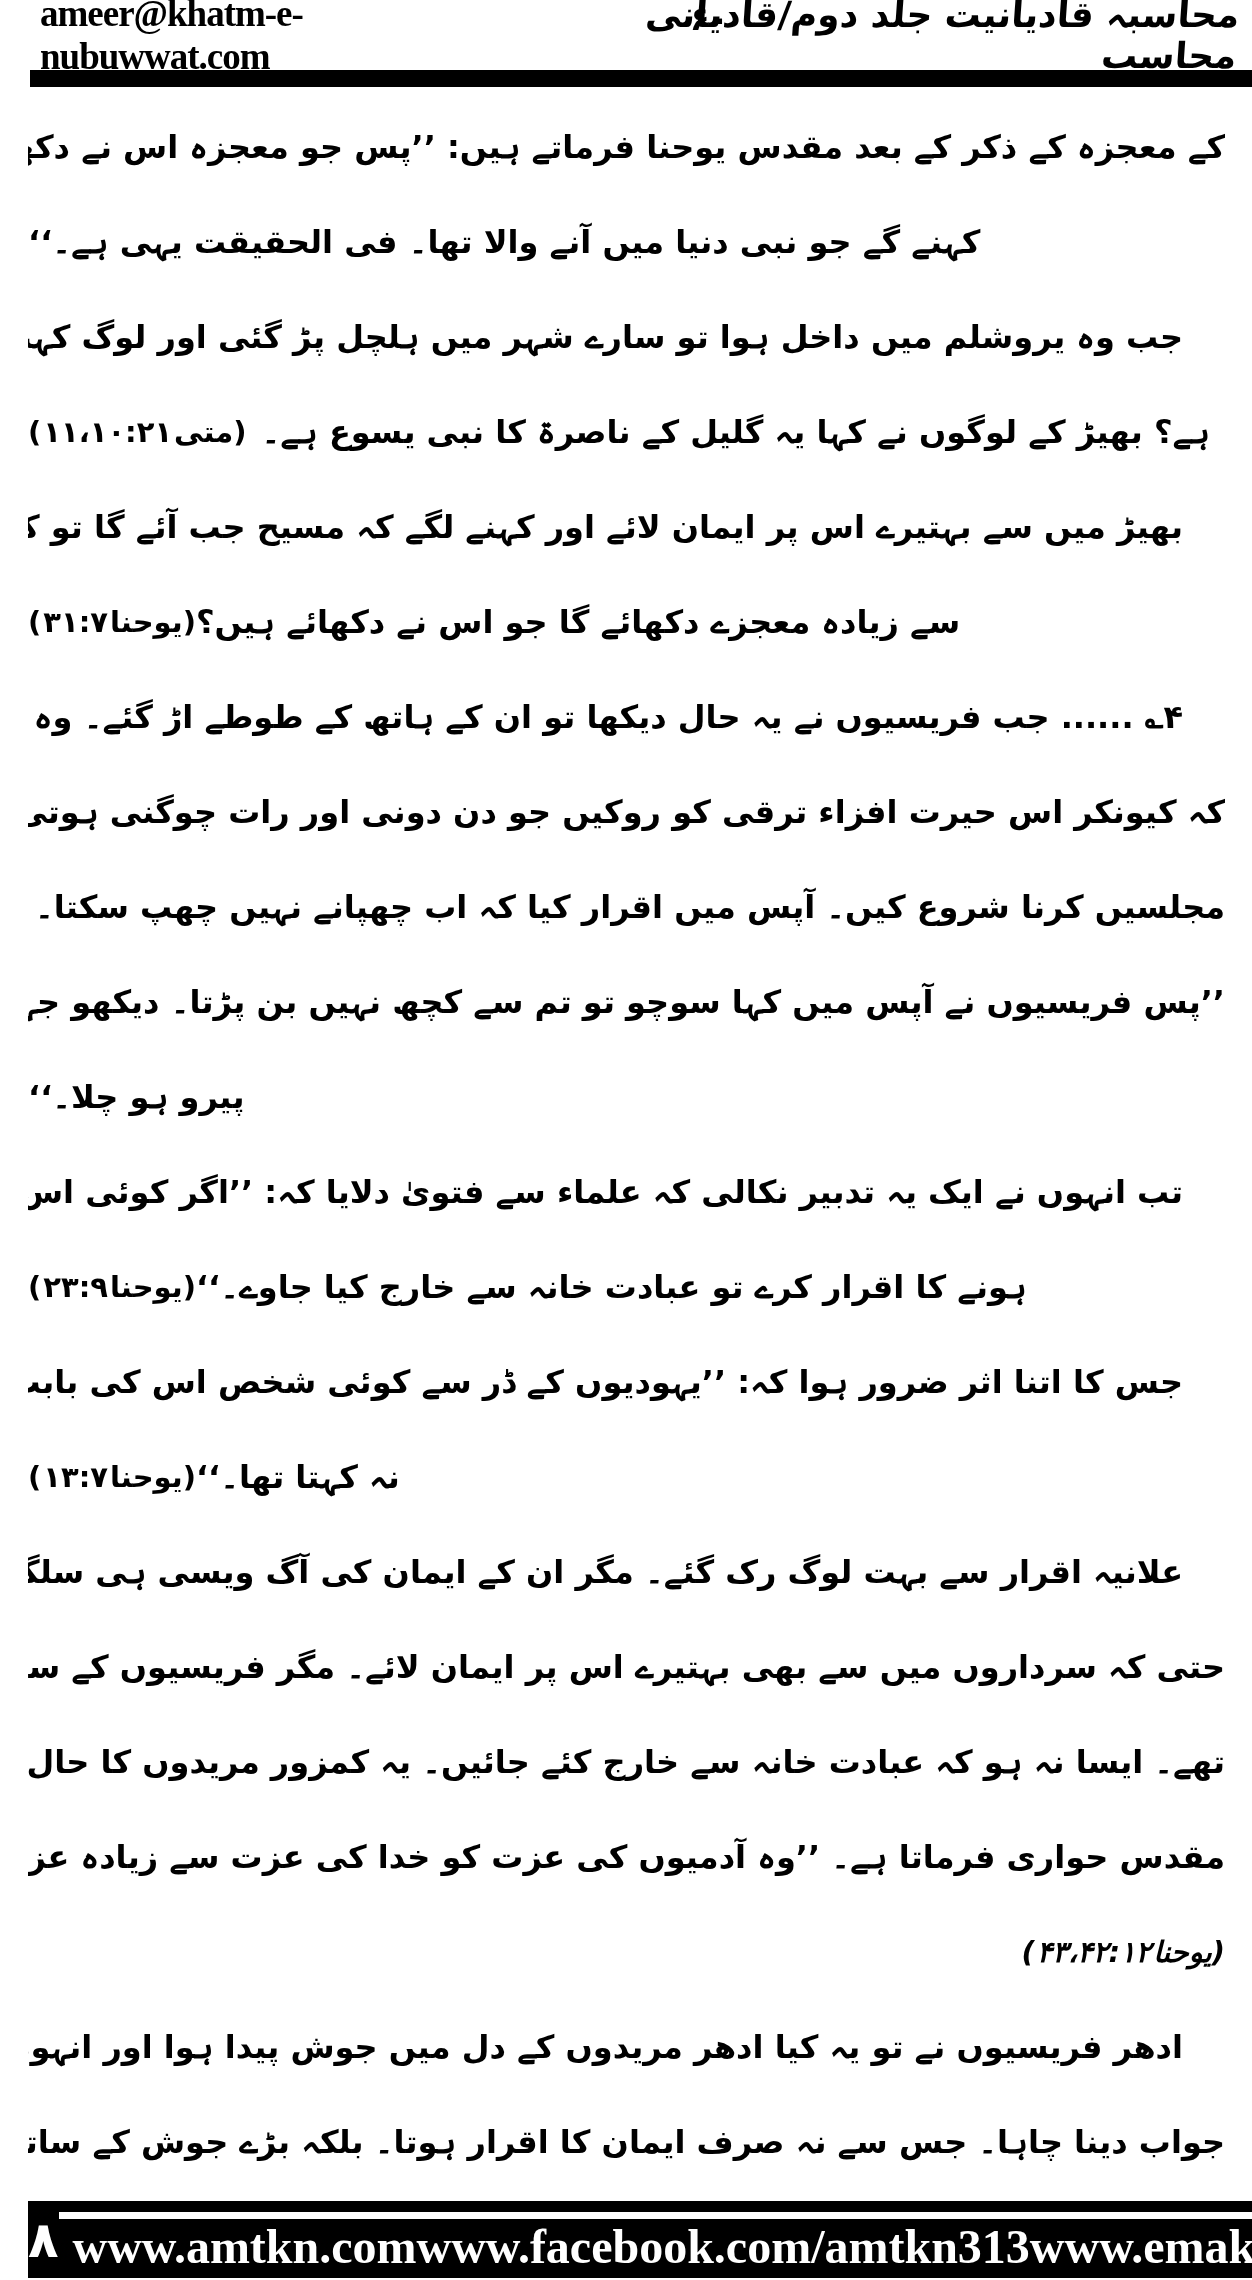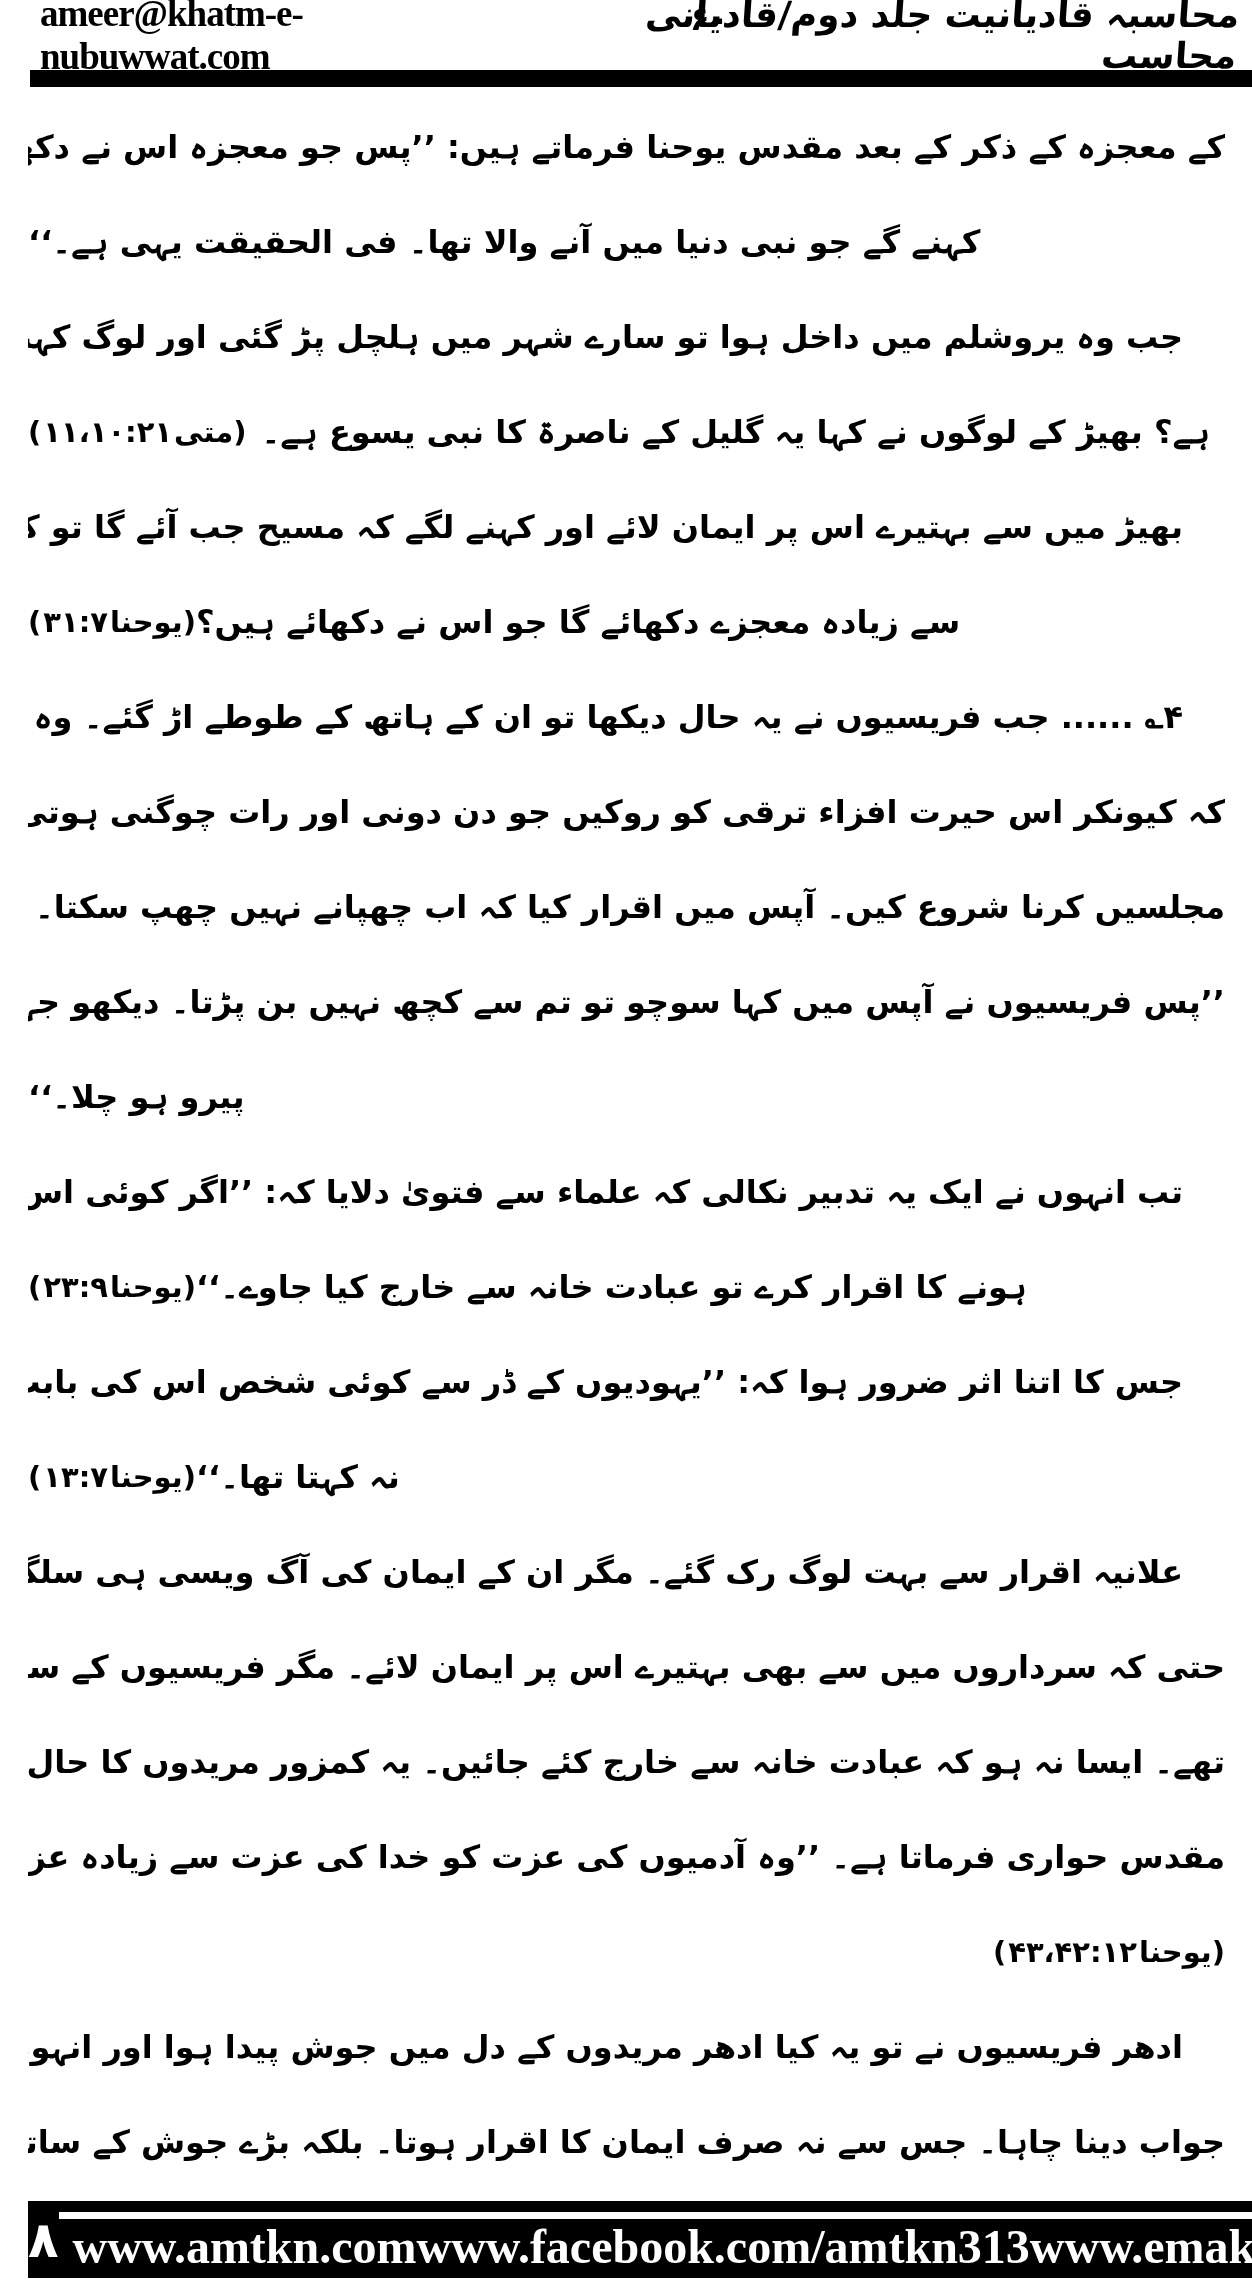--- a/index.html
+++ b/index.html
@@ -46,21 +46,21 @@
   }
   .line.justify{text-align:justify;text-align-last:justify;}
   .line.withcite{
     display:flex;flex-direction:row;justify-content:space-between;align-items:center;
   }
   .line.withcite .qtext{flex:1;}
   .line.withcite.center .qtext{text-align:left;}
   .line.withcite.right .qtext{text-align:center;}
   .line.indent{padding-right:42px;}
   .line.citeonly{display:flex;justify-content:flex-start;}
-  .line.citeonly .cite{margin-left:0;}
+  .line.citeonly .cite{margin-left:0;font-style:italic;}
   .cite{
     direction:ltr;unicode-bidi:isolate;
     font-size:29px;font-weight:bold;white-space:nowrap;
     flex:0 0 auto;
   }
   .cite .ref{padding:0 2px;}
   
   .footer{
     position:absolute;top:2201px;left:28px;width:1224px;height:77px;
     background:#000;color:#fff;

